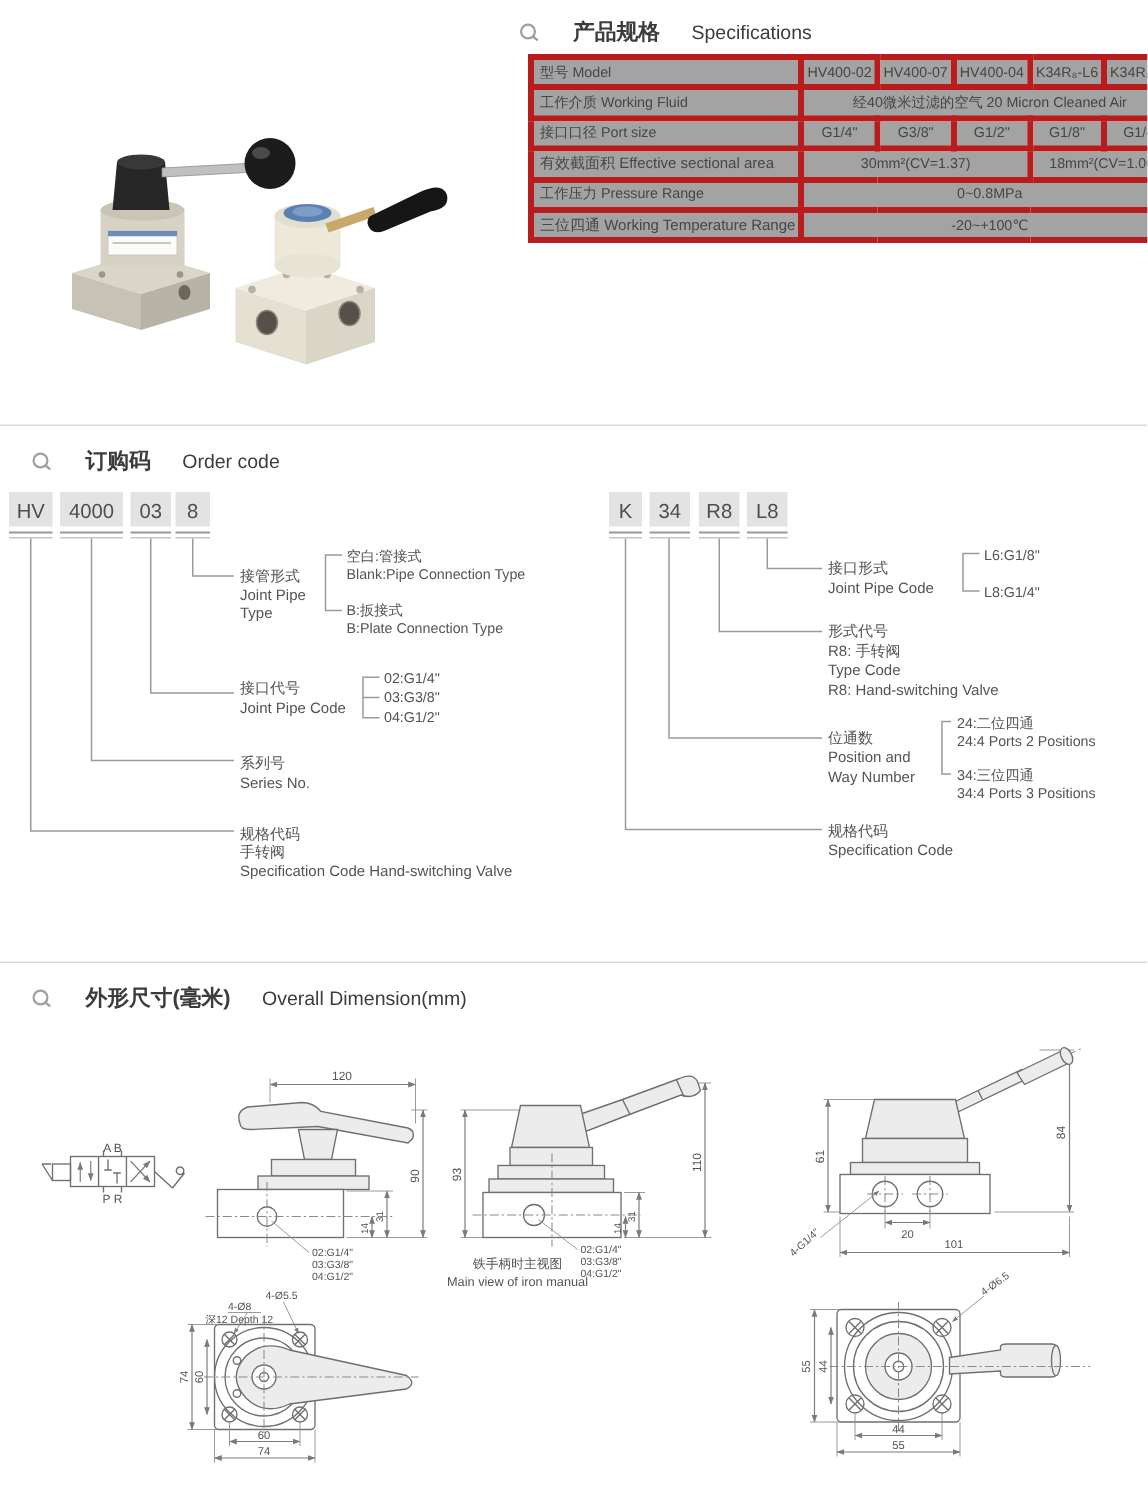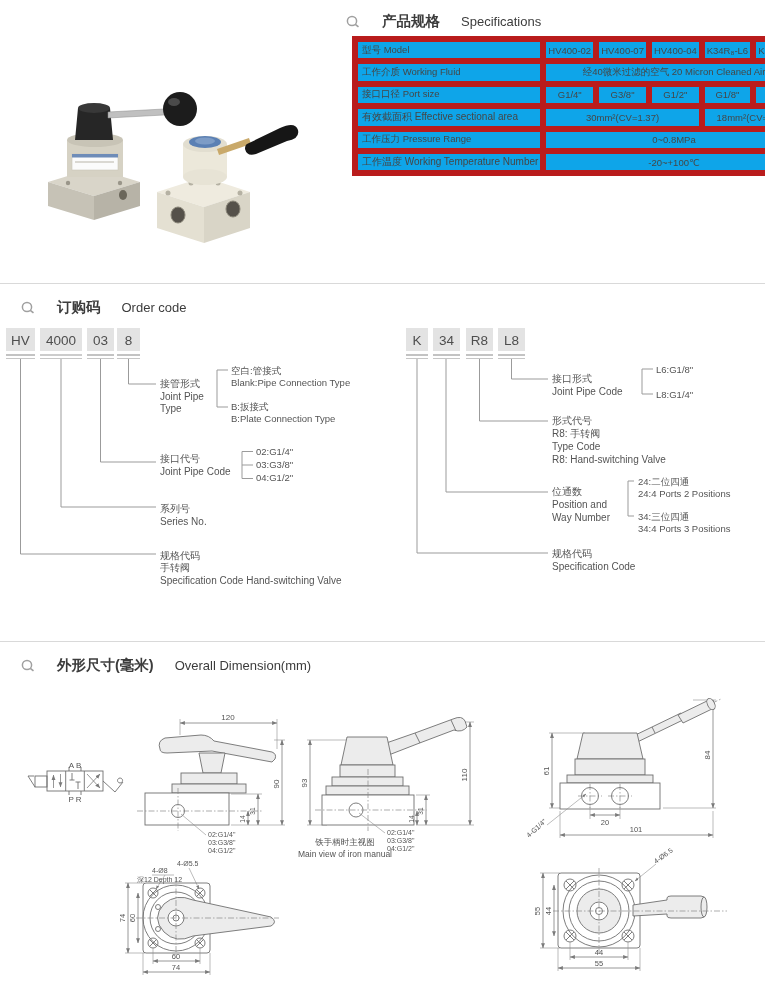--- a/index.html
+++ b/index.html
@@ -5,21 +5,21 @@
   html,body{margin:0;padding:0;background:#fff;}
   .page{position:relative;width:765px;height:992px;background:#ffffff;overflow:hidden;
         font-family:"Liberation Sans","DejaVu Sans",sans-serif;color:#4a4a4a;}
   .hr{position:absolute;left:0;width:765px;height:1px;background:#d9d9d9;}
   .heading{position:absolute;display:flex;align-items:center;gap:21px;white-space:nowrap;}
   .heading .hcn{font-size:14.5px;font-weight:bold;color:#3c3c3c;}
   .heading .hen{font-size:13px;color:#3c3c3c;}
   .qicon{display:inline-block;line-height:0;}
   
   .spec{position:absolute;left:352px;top:36px;border-collapse:collapse;table-layout:fixed;}
-  .spec td{border:6px solid #b91c1c;background:#0ea5e9;font-size:9.5px;color:#464646;
+  .spec td{border:4px solid #b91c1c;background:#a3a3a3;font-size:9.5px;color:#464646;
            text-align:center;height:16.4px;padding:0 2px;white-space:nowrap;overflow:hidden;}
   .spec td.lbl{text-align:left;padding-left:4px;}
   .spec td.sm{font-size:10px;}
   
   svg{position:absolute;}
   svg text{fill:#545454;font-family:"Liberation Sans","DejaVu Sans",sans-serif;}
   .mid{text-anchor:middle;}
   .t14{font-size:13.5px;fill:#4e4e4e;}
   .t10{font-size:10px;}
   .t95{font-size:9.5px;}
@@ -130,21 +130,21 @@
     <tr>
       <td class="lbl sm">有效截面积 Effective sectional area</td>
       <td colspan="3">30mm²(CV=1.37)</td>
       <td colspan="2">18mm²(CV=1.00)</td>
     </tr>
     <tr>
       <td class="lbl">工作压力  Pressure Range</td>
       <td colspan="5">0~0.8MPa</td>
     </tr>
     <tr>
-      <td class="lbl sm">工作温度 Working Temperature Number</td>
+      <td class="lbl sm">三位四通 Working Temperature Range</td>
       <td colspan="5">-20~+100℃</td>
     </tr>
   </tbody>
     </table>
 
   <div class="heading" style="left:20px;top:298px">
     <span class="qicon">
       <svg width="16" height="16" style="position:static">
         <circle cx="7" cy="7" r="4.6" fill="none" stroke="#a0a0a0" stroke-width="1.5"></circle>
         <path d="M10.3 10.3 l3.2 2.6" stroke="#a0a0a0" stroke-width="1.6" fill="none"></path>

